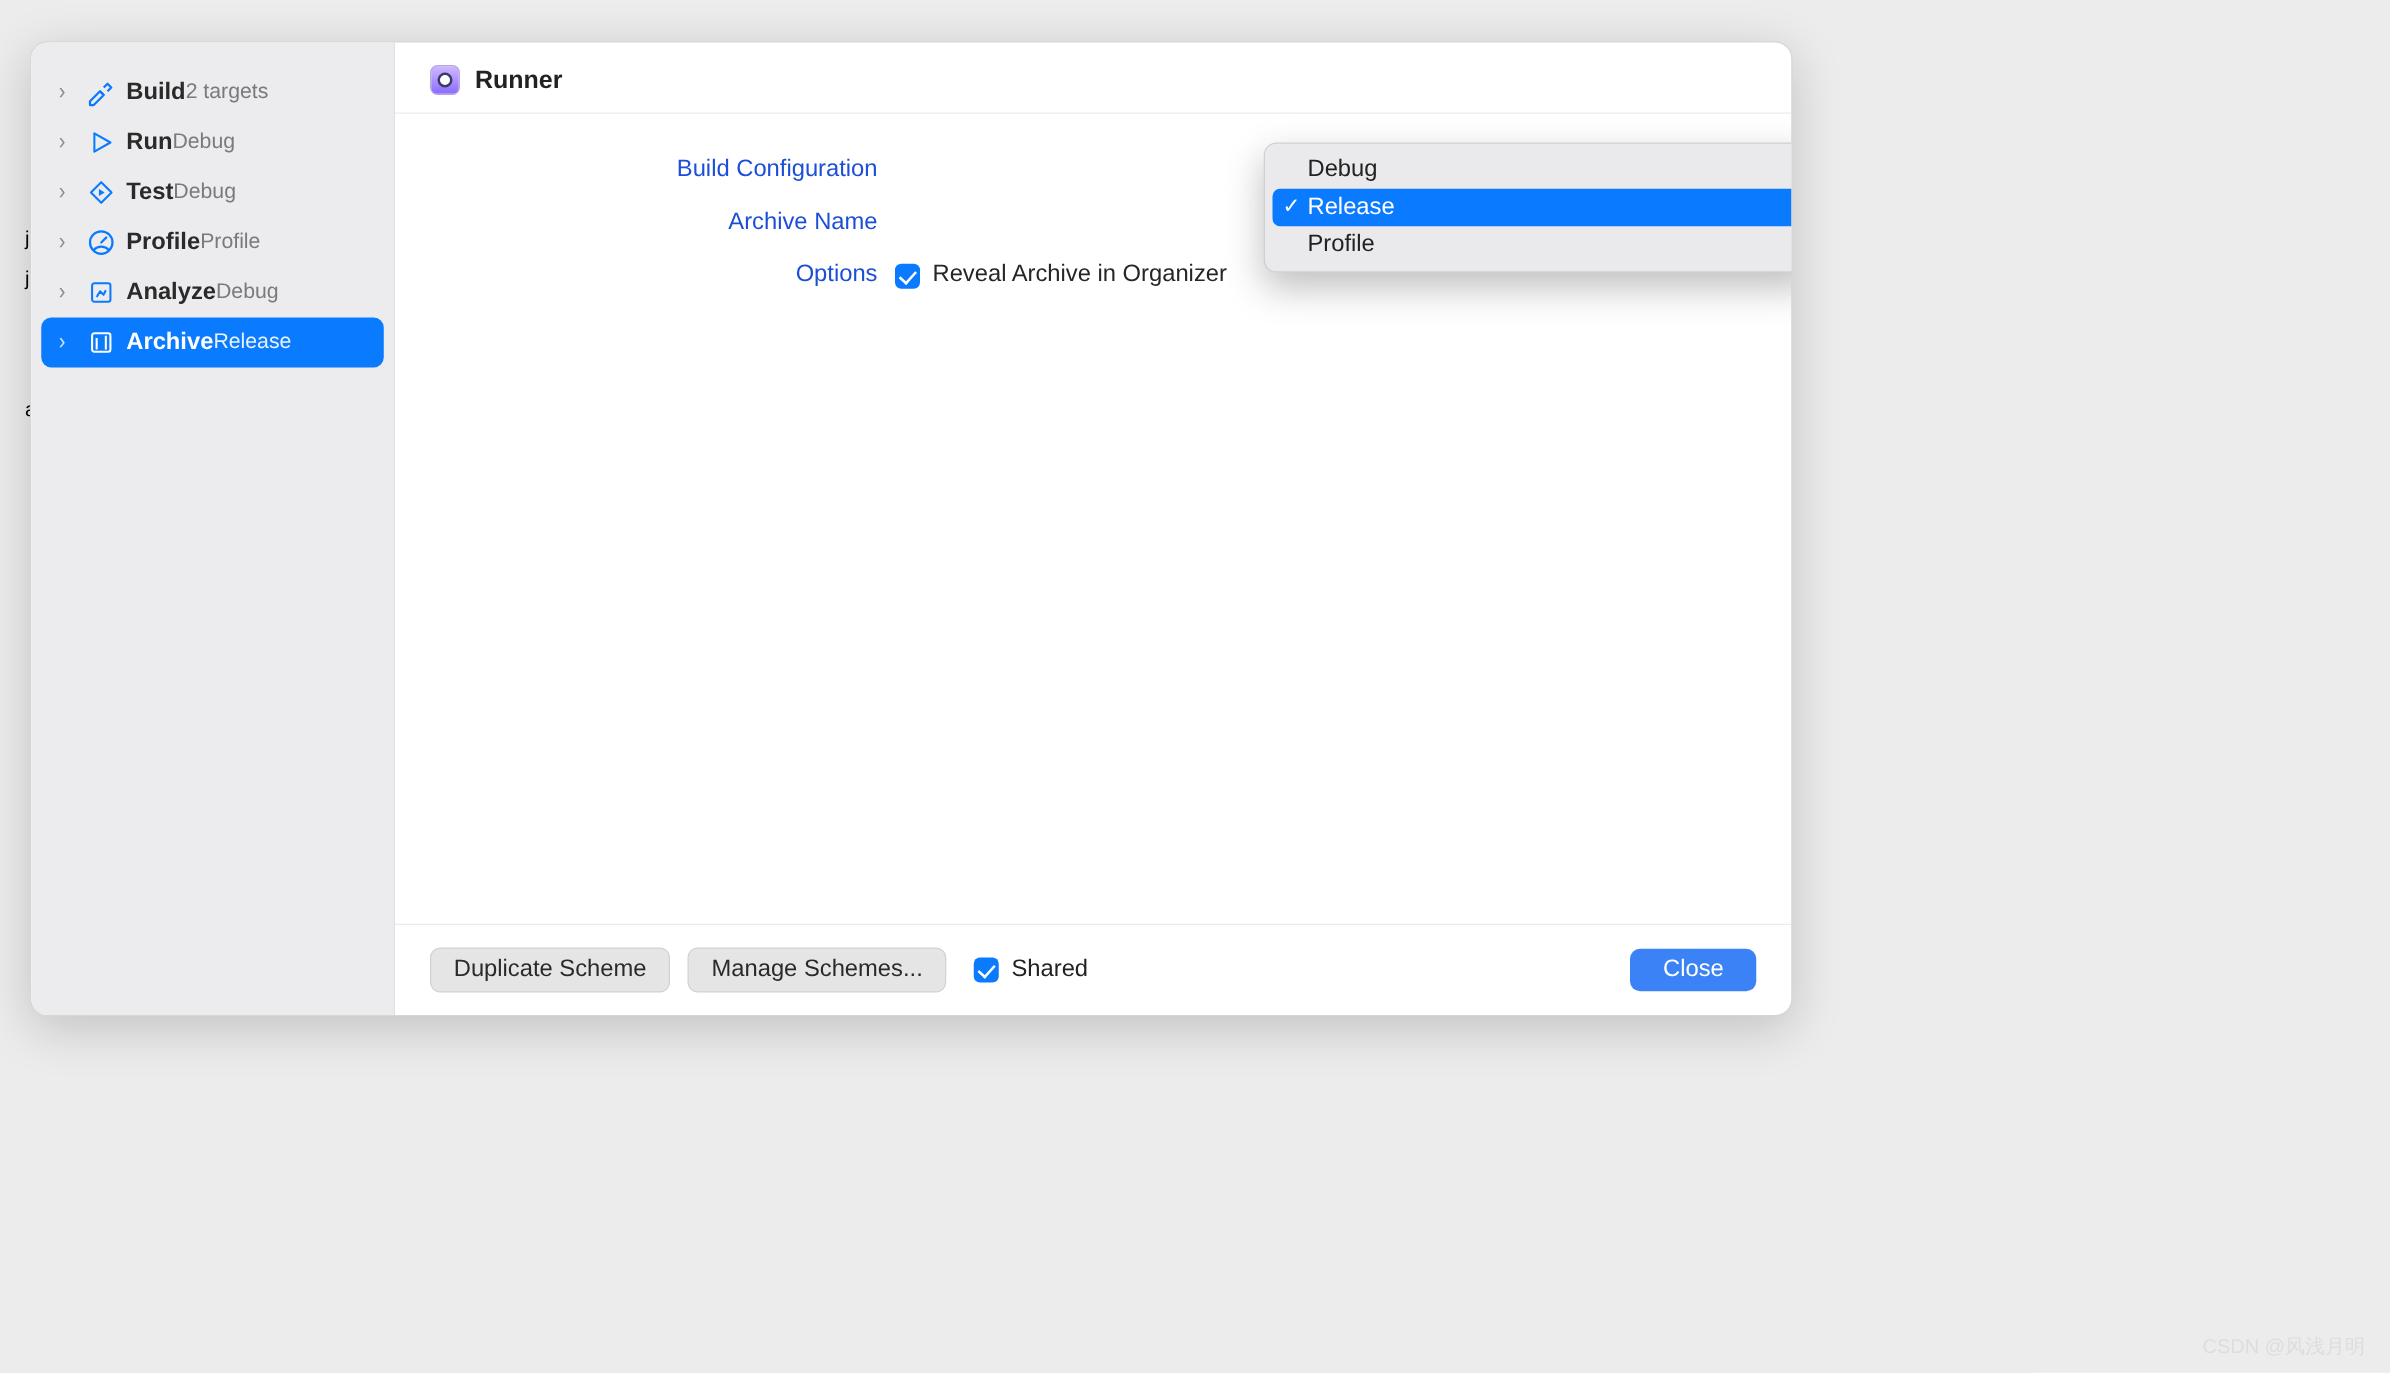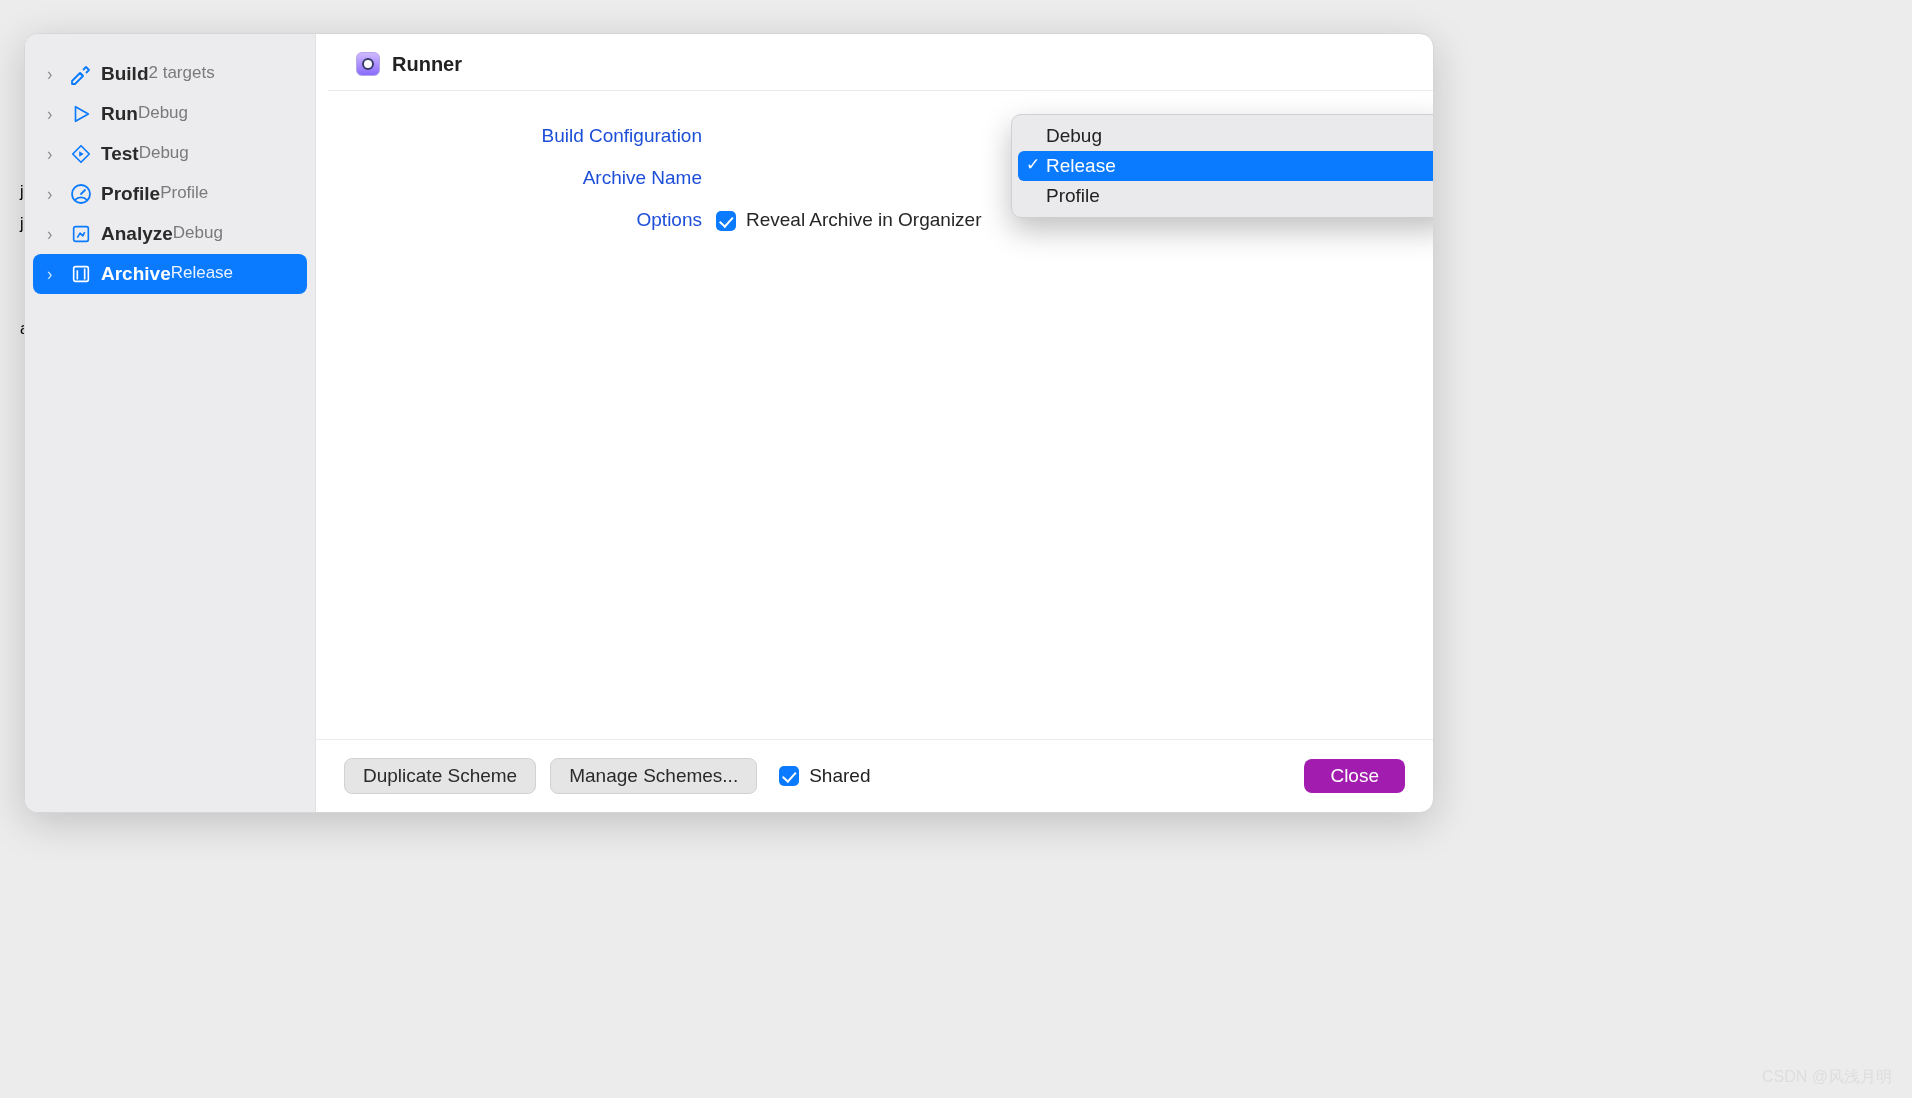--- a/index.html
+++ b/index.html
@@ -70,21 +70,21 @@
     .sidebar-item.selected .subtitle { color:#eaf2ff; }
     .main {
       flex: 1;
       display: flex;
       flex-direction: column;
       position: relative;
     }
     .main-header {
       padding: 18px 28px 14px 28px;
       border-bottom: 1px solid #ebebeb;
-      display:flex; align-items:center; gap:12px;margin-left:12px;
+      display:flex; align-items:center; gap:12px;
     }
     .main-header .app-icon {
       width: 24px; height: 24px;
       border-radius: 6px;
       background: linear-gradient(180deg,#cfb9ff,#8a6cff);
       border:1px solid #b5a5e4;
       display:flex; align-items:center; justify-content:center;
     }
     .main-header .app-icon::after { content:""; width:8px;height:8px;border-radius:50%; background:#fff; border:2px solid #3b3b6b; }
     .main-header .title { font-size: 20px; font-weight:600; color:#222; }
@@ -133,21 +133,21 @@
     .footer {
       border-top:1px solid #ebebeb;
       padding:18px 28px;
       display:flex; align-items:center; gap:14px;
     }
     .btn {
       font-size:19px; padding:6px 18px; border-radius:8px;
       background:#e5e5e5; border:1px solid #d2d2d6; color:#2a2a2a;
       cursor:default;
     }
-    .btn.primary { background:#a21caf; color:#fff; border:none; padding:6px 26px; }
+    .btn.primary { background:#3b82f6; color:#fff; border:none; padding:6px 26px; }
     .footer .spacer { flex:1; }
     .footer .shared { display:flex; align-items:center; gap:10px; font-size:19px; color:#222; margin-left:8px; }
     .watermark { position:absolute; right:20px; bottom:10px; color:#c8c8c8; font-size:16px; opacity:.4; }
   </style>
 </head>
 <body>
 
 <div class="backdrop">
   <span class="bg-text" style="left:0;top:183px;">jis</span>
   <span class="bg-text" style="left:0;top:215px;">jis</span>

